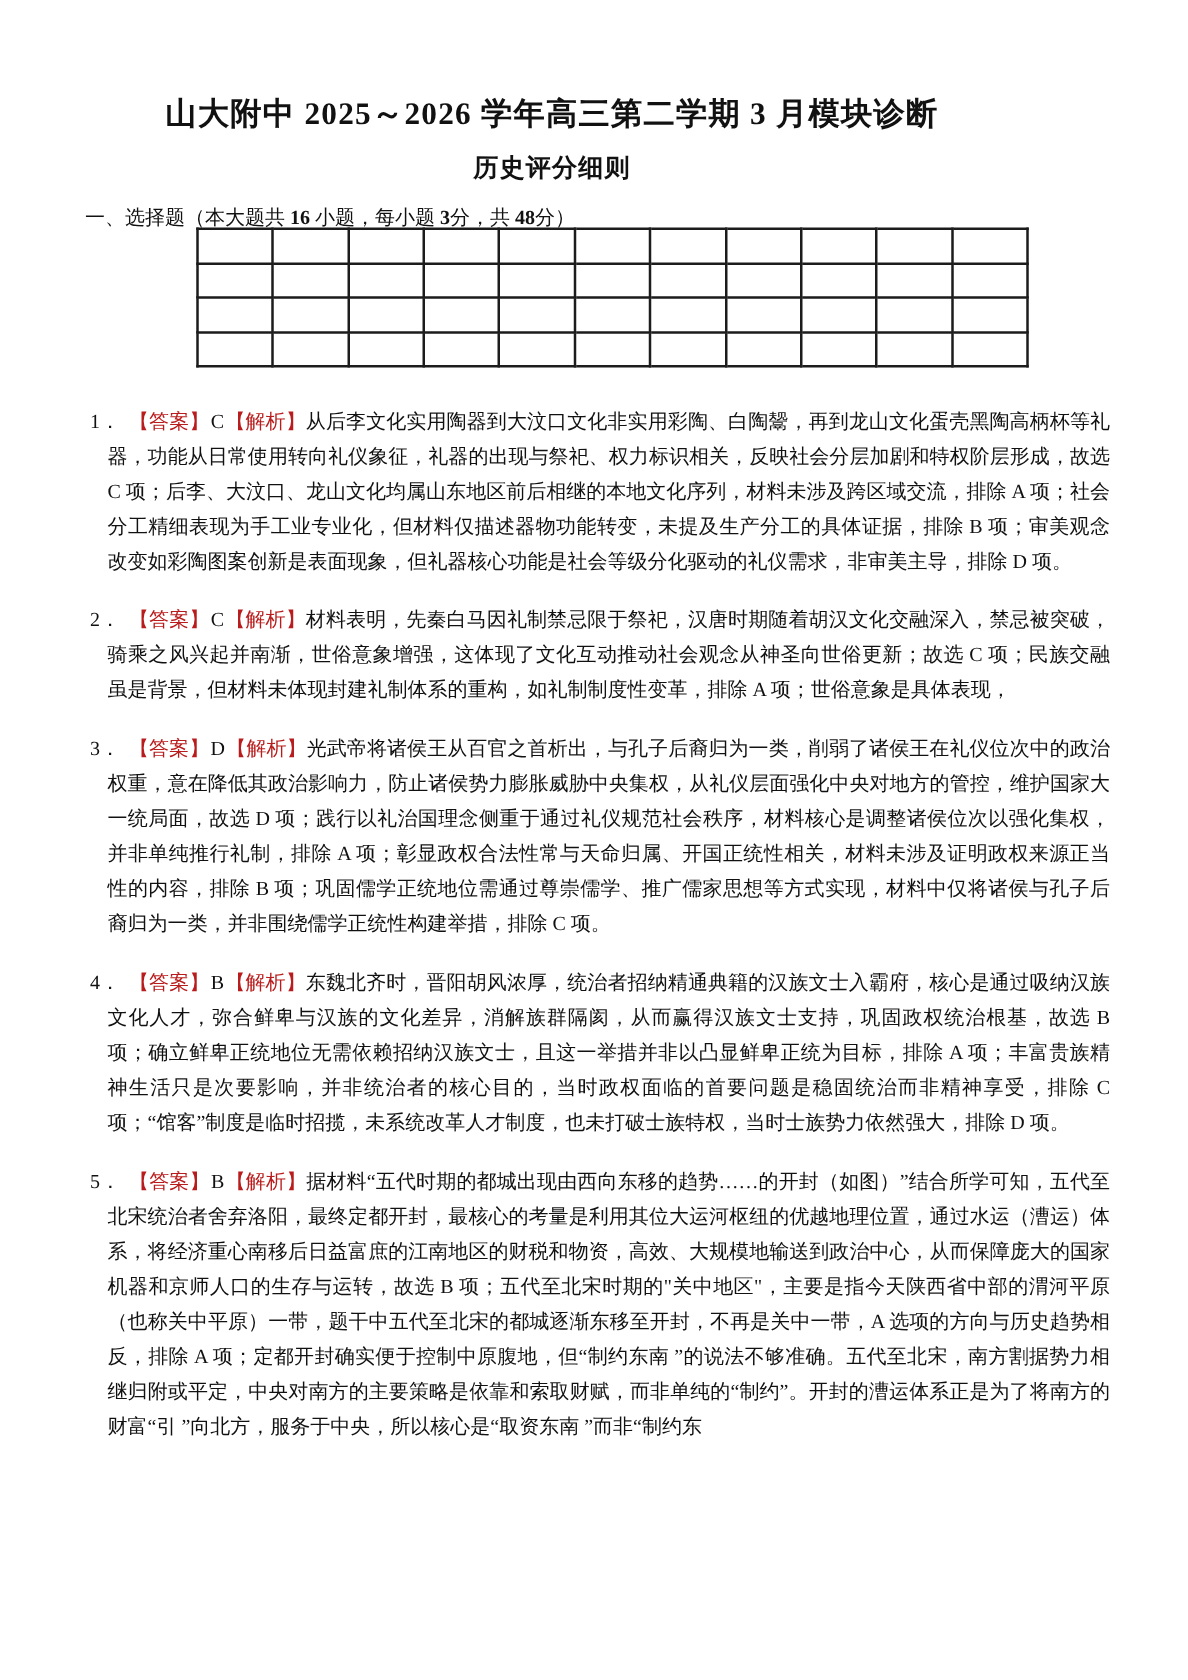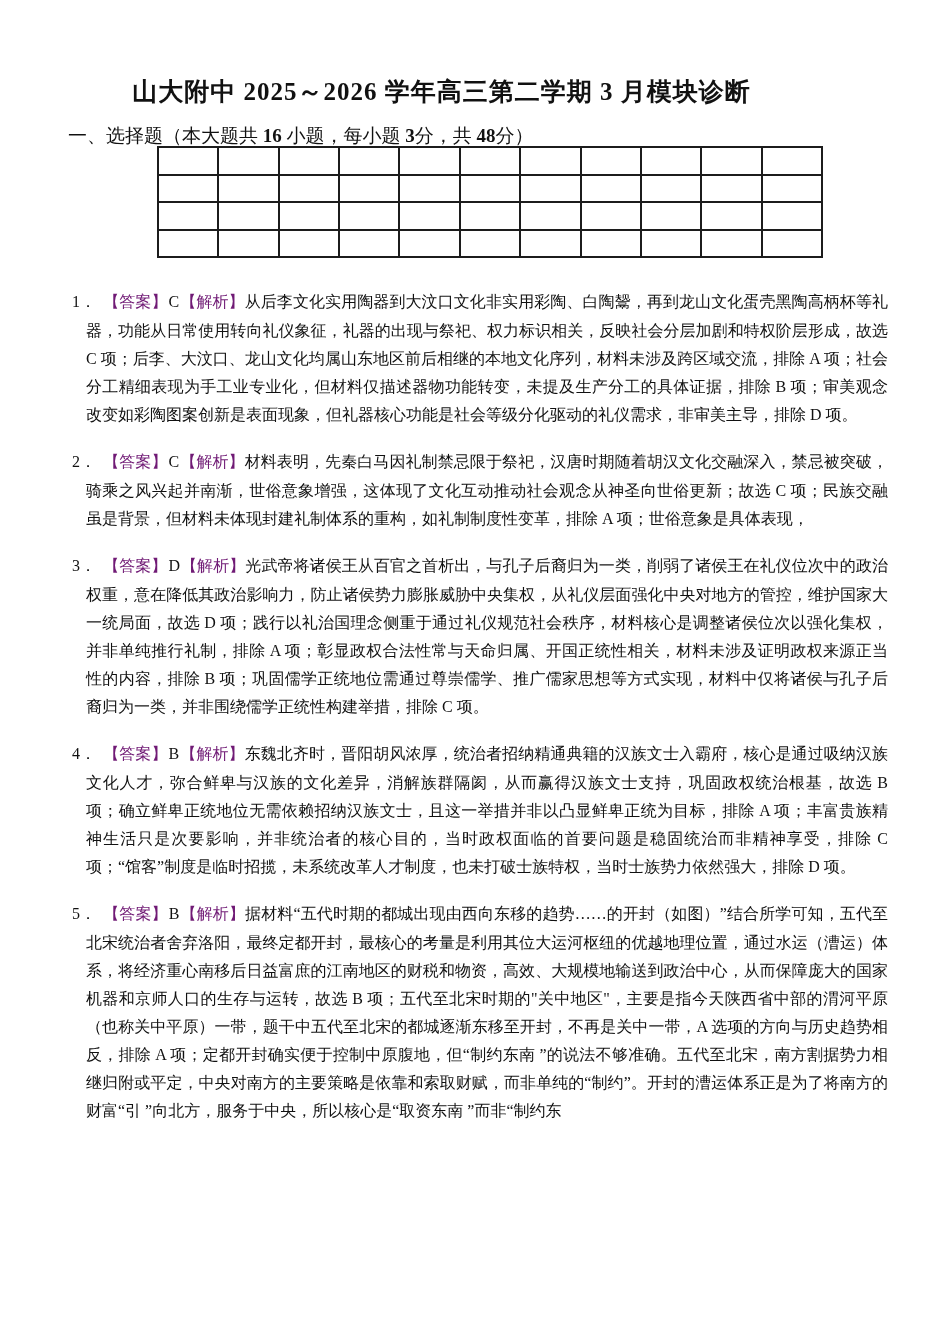--- a/index.html
+++ b/index.html
@@ -29,21 +29,21 @@
     margin: 0 0 0 0;
   }
   .doc-subtitle {
     text-align: center;
     font-size: 20px;
     font-weight: 700;
     letter-spacing: 1px;
     margin-top: 14px;
   }
   .section-heading {
-    font-size: 19px;
+    font-size: 16px;
     margin-top: 16px;
     white-space: nowrap;
   }
   .section-heading .num {
     font-weight: 700;
   }
   table.answer-grid {
     border-collapse: collapse;
     margin-left: 89px;
     margin-top: -3px;
@@ -73,34 +73,34 @@
   .item p.first {
     text-indent: -14px;
   }
   .item p.follow {
     margin-top: 11px;
   }
   .item-number {
     margin-right: 7px;
   }
   .red {
-    color: #701a75;
-    font-family: Liberation Mono, monospace;
+    color: #b91c1c;
   }
   .answer-value {
     font-family: "Liberation Serif", "DejaVu Serif", serif;
     padding: 0 1px;
   }
 </style>
 </head>
 <body>
 
 <div class="page">
 
   <div class="doc-title">山大附中 2025～2026 学年高三第二学期 3 月模块诊断</div>
+  <div class="doc-subtitle">历史评分细则</div>
 
   <div class="section-heading"><span>一、选择题（本大题共 </span><span class="num">16</span><span> 小题，每小题 </span><span class="num">3</span><span>分，共 </span><span class="num">48</span><span>分）</span></div>
 
   <table class="answer-grid">
     <tbody>
       <tr>
         <td></td>
           <td></td>
           <td></td>
           <td></td>

